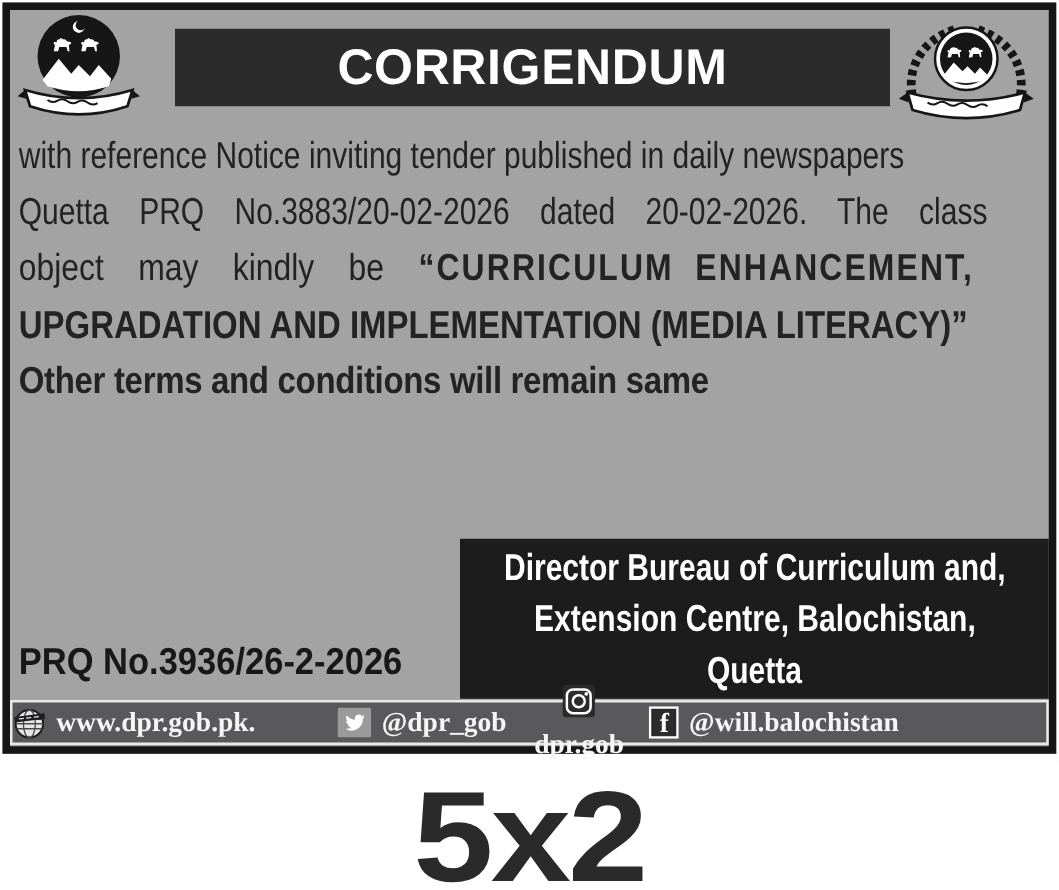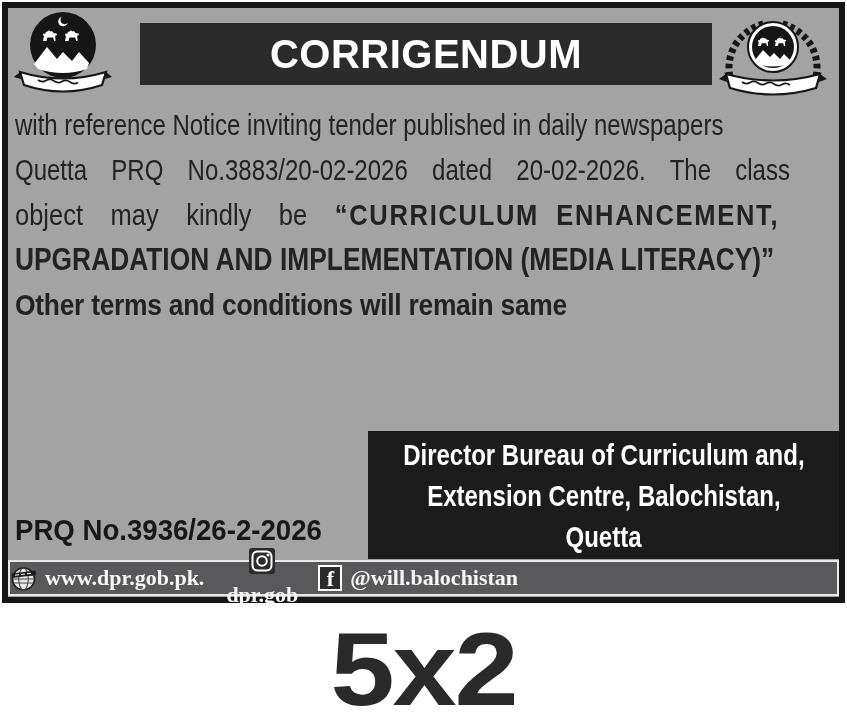--- a/index.html
+++ b/index.html
@@ -117,20 +117,27 @@
       <div class="fgrp">
         <svg class="ficon" width="27" height="27" viewBox="0 0 27 27">
           <circle cx="13.5" cy="14" r="11" fill="#e6e6e6" stroke="#1d1d1d" stroke-width="1.6"></circle>
           <ellipse cx="13.5" cy="14" rx="4.8" ry="11" fill="none" stroke="#4a4a4a" stroke-width="1.1"></ellipse>
           <path d="M3.2,10.5 h20.6 M2.6,14 h21.8 M3.4,18 h20.2" stroke="#4a4a4a" stroke-width="1.1" fill="none"></path>
           <path d="M1.5,8.5 L25.5,5.5 L26,10 L2,13 Z" fill="#1d1d1d"></path>
           <path d="M5,10.2 l4,-.5 M11,9.5 l4,-.5 M17,8.8 l4,-.5" stroke="#fff" stroke-width="1" fill="none"></path>
         </svg>
         <span>www.dpr.gob.pk.</span>
       </div>
+      <div class="fgrp tw">
+        <svg class="ficon" width="27" height="24" viewBox="0 0 27 24">
+          <rect x="0" y="0" width="27" height="24" rx="2" fill="#9a9a9a"></rect>
+          <path d="M22,7.2 c-.6,.3 -1.2,.5 -1.9,.6 c.7,-.4 1.2,-1.1 1.4,-1.8 c-.6,.4 -1.3,.65 -2,.8 a3.2,3.2 0 0 0 -5.5,2.9 c-2.7,-.15 -5,-1.4 -6.6,-3.3 a3.2,3.2 0 0 0 1,4.3 c-.55,0 -1.05,-.16 -1.5,-.4 a3.2,3.2 0 0 0 2.6,3.15 c-.45,.12 -.95,.14 -1.45,.05 a3.2,3.2 0 0 0 3,2.2 a6.4,6.4 0 0 1 -4.7,1.3 a9,9 0 0 0 13.9,-8 c.65,-.45 1.2,-1 1.75,-1.8 z" fill="#fff"></path>
+        </svg>
+        <span>@dpr_gob</span>
+      </div>
       <div class="fgrp ig">
         <svg class="ficon" width="26" height="26" viewBox="0 0 26 26">
           <rect x="0" y="0" width="26" height="26" rx="3" fill="#2b2b2b"></rect>
           <rect x="3.5" y="3.5" width="19" height="19" rx="5" fill="none" stroke="#fff" stroke-width="2"></rect>
           <circle cx="13" cy="13" r="4.8" fill="none" stroke="#fff" stroke-width="2"></circle>
           <circle cx="19" cy="7" r="1.5" fill="#fff"></circle>
         </svg>
         <span>dpr.gob</span>
       </div>
       <div class="fgrp fb">

